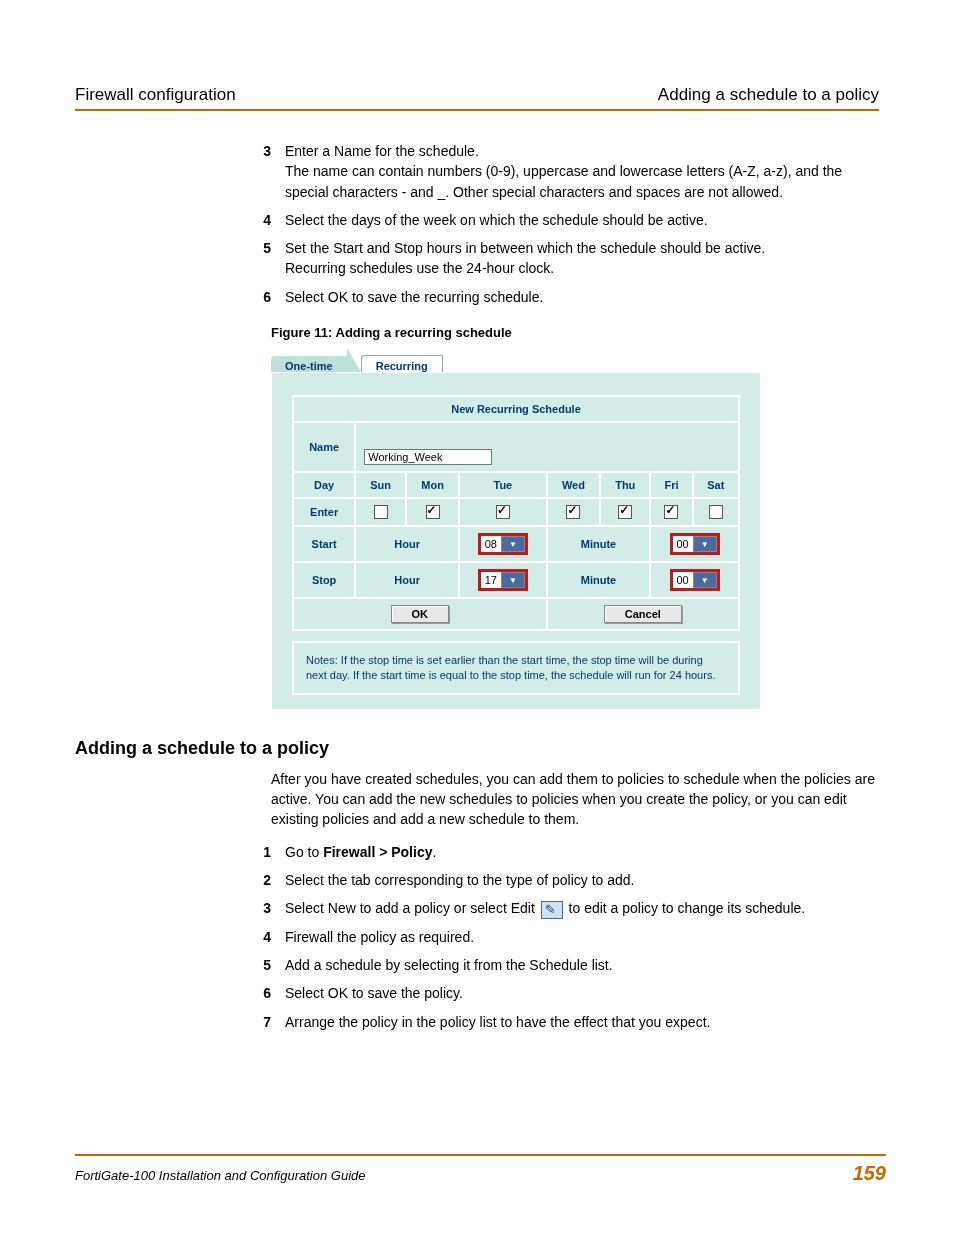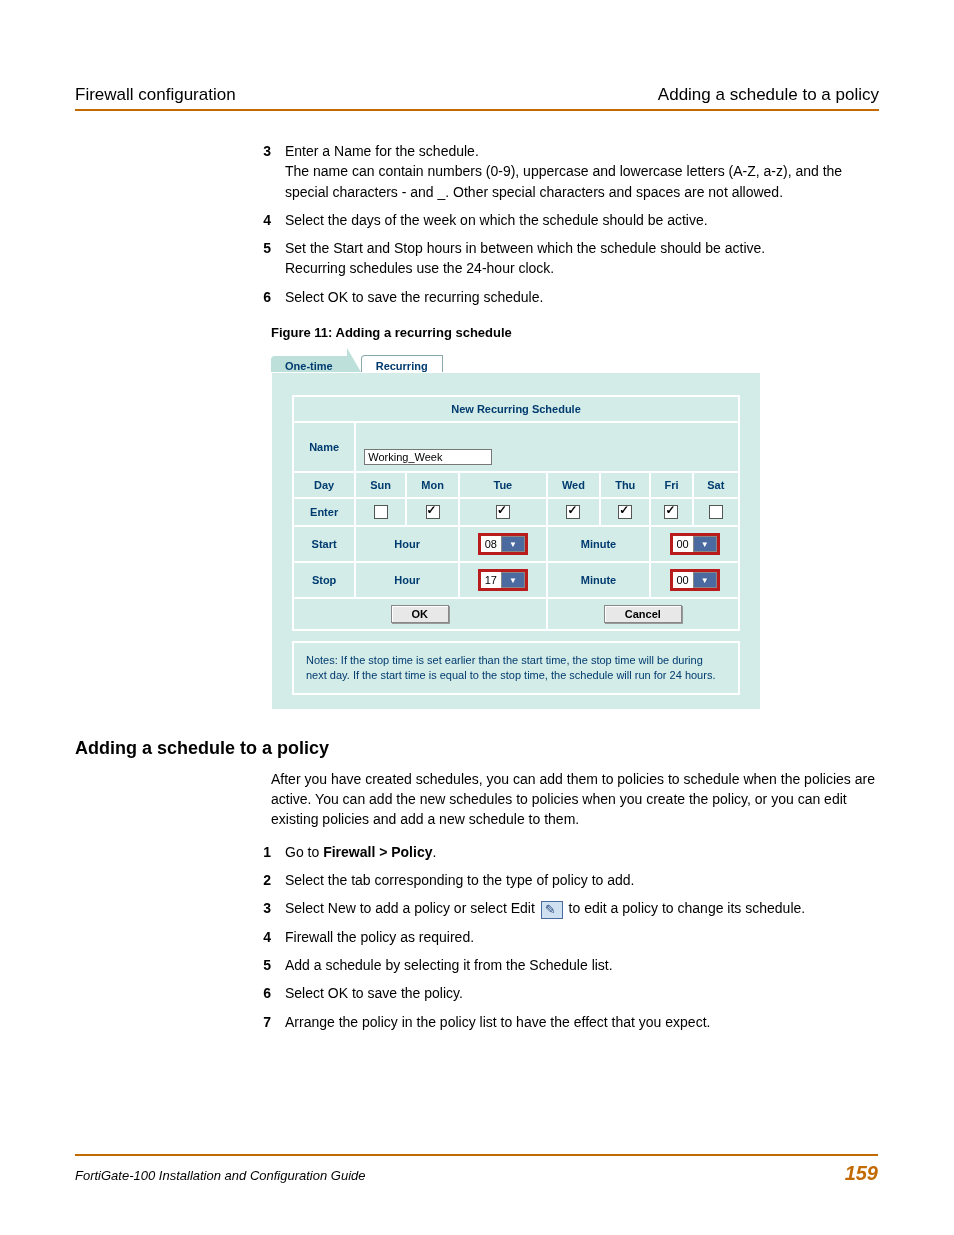--- a/index.html
+++ b/index.html
@@ -196,21 +196,21 @@
     content: "✎";
     position: absolute;
     top: -1px; left: 3px;
     color: #2a4a80;
     font-size: 13px;
   }
   .footer {
     position: absolute;
     bottom: 50px;
     left: 75px;
-    right: 76px;
+    right: 68px;
   }
   .footer-rule {
     border: none;
     border-top: 2px solid #c26a00;
     margin: 0 0 6px 0;
   }
   .footer-row {
     display: flex;
     justify-content: space-between;
     align-items: baseline;

